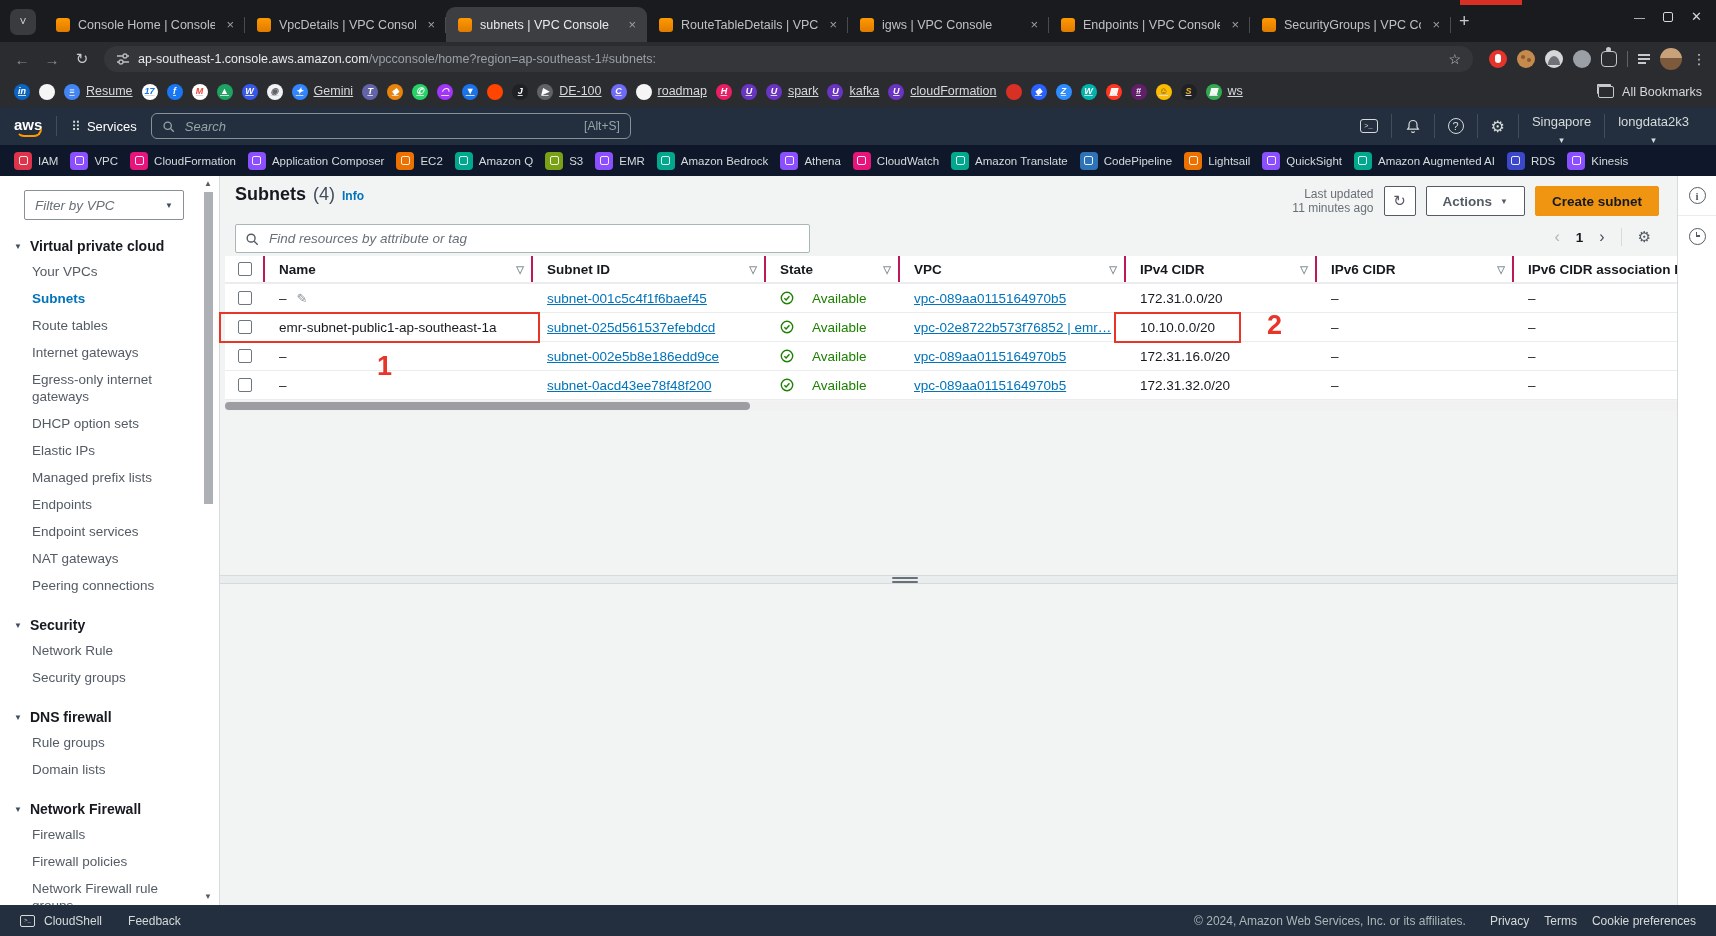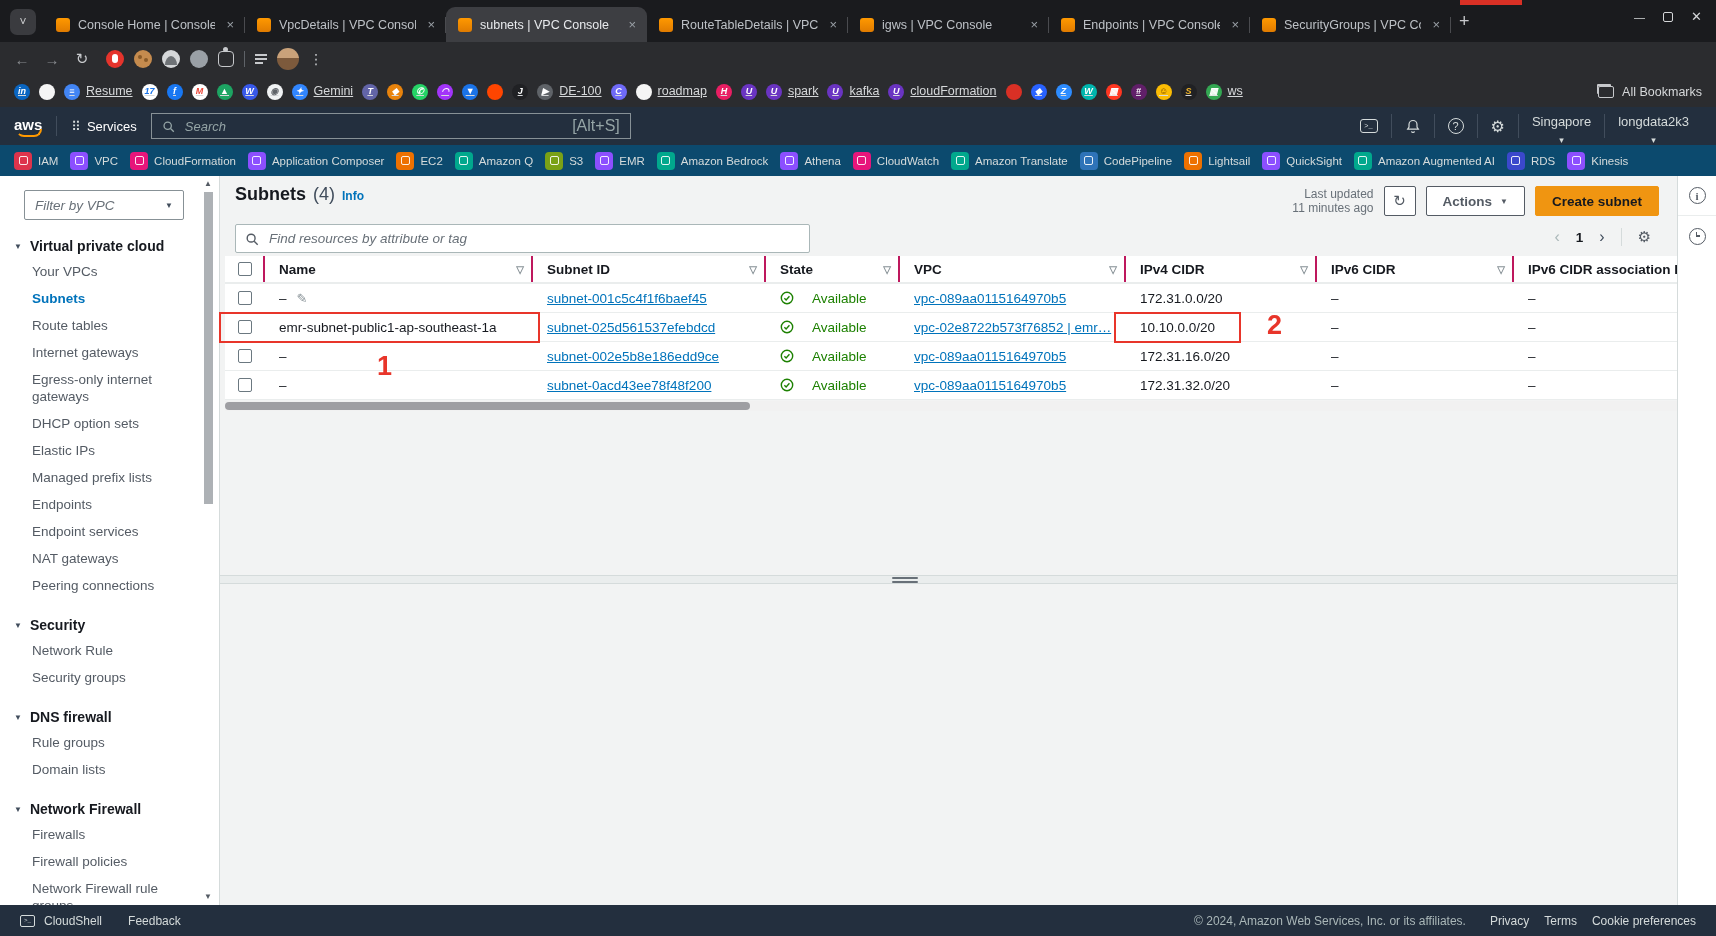--- a/index.html
+++ b/index.html
@@ -59,35 +59,35 @@
   .allbm{margin-left:auto;display:flex;align-items:center;gap:8px;color:#d6d8da;flex:none;}
   .allbm::before{content:"";display:inline-block;width:14px;height:10px;border:1.5px solid #c7c9cc;border-radius:2px;box-shadow:-2px -3px 0 -1px #c7c9cc;}
 
   
   .awsnav{height:38px;background:var(--nav-dark,#232f3e);display:flex;align-items:center;padding:0 14px;gap:14px;flex:none;}
   .awslogo{color:#fff;font-weight:bold;font-size:15px;position:relative;padding-bottom:4px;flex:none;}
   .awslogo::after{content:"";position:absolute;left:2px;bottom:0;width:22px;height:6px;border:2px solid #ff9900;border-top:none;border-radius:0 0 12px 12px;border-left-color:transparent;}
   .nsep{width:1px;height:20px;background:#414d5c;}
   .svcmenu{display:flex;align-items:center;gap:7px;color:#fff;font-size:13px;}
   .gridico{color:#d5dbdb;font-size:13px;letter-spacing:-1px;}
-  .navsearch{width:480px;height:26px;border:1px solid #879196;border-radius:0;background:transparent;display:flex;align-items:center;gap:8px;padding:0 10px;color:#95a5a6;}
+  .navsearch{width:480px;height:26px;border:1px solid #879196;border-radius:6px;background:transparent;display:flex;align-items:center;gap:8px;padding:0 10px;color:#95a5a6;}
   .navsearch input{background:transparent;border:none;outline:none;color:#d5dbdb;font-size:13px;flex:1;}
   .navsearch input::placeholder{color:#95a5a6;font-style:italic;}
-  .shortcut{font-size:16px;color:#95a5a6;}
+  .shortcut{font-size:12px;color:#95a5a6;}
   .navright{margin-left:auto;display:flex;align-items:center;gap:0;}
   .nicon{padding:0 13px;display:flex;align-items:center;border-left:1px solid #414d5c;height:24px;}
   .nicon:first-child{border-left:none;}
   .termico{width:18px;height:14px;border:1.6px solid #d5dbdb;border-radius:3px;color:#d5dbdb;font-size:7px;display:flex;align-items:center;justify-content:center;font-family:"Liberation Mono",monospace;}
   .helpico{width:16px;height:16px;border:1.6px solid #d5dbdb;border-radius:50%;color:#d5dbdb;font-size:11px;display:flex;align-items:center;justify-content:center;}
   .gearico{color:#d5dbdb;font-size:16px;}
   .navtxt{color:#d5dbdb;font-size:13px;display:flex;gap:6px;align-items:center;flex-direction:column;}
   .caret{font-size:9px;color:#d5dbdb;}
 
   
-  .svcbar{height:31px;background:#0c4a6e;display:flex;align-items:center;padding:0 14px;gap:12px;flex:none;overflow:hidden;}
+  .svcbar{height:31px;background:#0f172a;display:flex;align-items:center;padding:0 14px;gap:12px;flex:none;overflow:hidden;}
   .svc{display:flex;align-items:center;gap:6px;color:#d5dbdb;font-size:11.5px;flex:none;}
   .svc .ico{width:18px;height:18px;border-radius:4px;background:var(--c,#888);position:relative;flex:none;}
   .svc .ico::after{content:"";position:absolute;inset:4.5px;border:1.4px solid rgba(255,255,255,.88);border-radius:2px;}
 
   
   .content{flex:1;display:flex;min-height:0;}
   .sidebar{width:220px;background:#fff;border-right:1px solid #d5dbdb;position:relative;padding:14px 0 0 0;overflow:hidden;flex:none;}
   .vpcfilter{margin:0 20px 8px 24px;width:160px;height:30px;border:1px solid #879196;border-radius:2px;display:flex;align-items:center;justify-content:space-between;padding:0 10px;color:#687078;font-size:13.5px;font-style:italic;}
   .vpcfilter .caret{color:#414d5c;}
   .sec{margin-top:18px;}
@@ -227,20 +227,30 @@
       <span class="wmin">—</span>
       <span class="wmax"></span>
       <span class="wclo">✕</span>
     </div>
   </div>
 
   <div class="toolbar">
     <span class="navbtn">←</span>
     <span class="navbtn">→</span>
     <span class="navbtn lit">↻</span>
+    <div class="omnibox">
+      <svg class="tune" width="14" height="14" viewBox="0 0 14 14">
+          <line x1="1" y1="4" x2="13" y2="4" stroke="#b5b8bc" stroke-width="1.6"></line>
+          <line x1="1" y1="10" x2="13" y2="10" stroke="#b5b8bc" stroke-width="1.6"></line>
+          <circle cx="9" cy="4" r="2" fill="#35363a" stroke="#b5b8bc" stroke-width="1.4"></circle>
+          <circle cx="5" cy="10" r="2" fill="#35363a" stroke="#b5b8bc" stroke-width="1.4"></circle>
+        </svg>
+      <span class="url"><span class="dom">ap-southeast-1.console.aws.amazon.com</span><span class="path">/vpcconsole/home?region=ap-southeast-1#subnets:</span></span>
+      <span class="obstar">☆</span>
+    </div>
     <div class="extrow">
       <span class="exticon ext-hand"></span>
       <span class="exticon ext-cookie"></span>
       <span class="exticon ext-arc"></span>
       <span class="exticon ext-gray"></span>
       <span class="exticon ext-puzzle"></span>
       <span class="vsep"></span>
       <span class="medialist">
           <i></i>
           <i></i>

